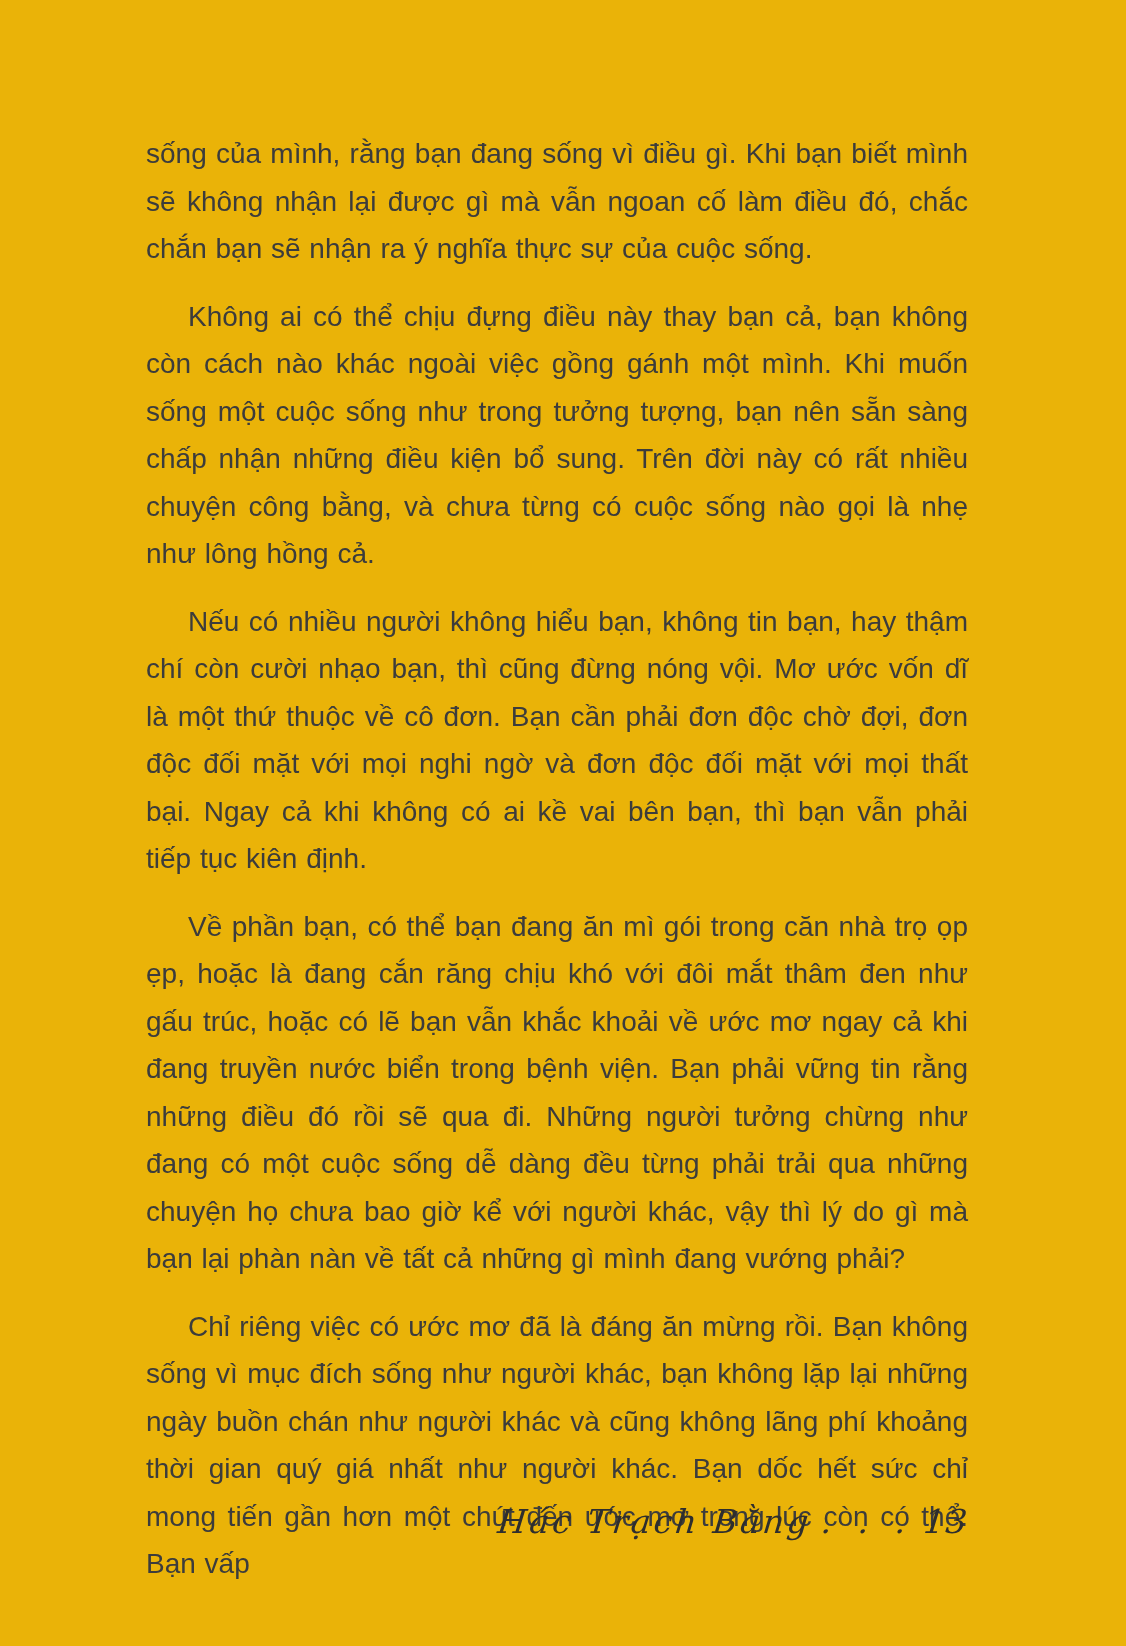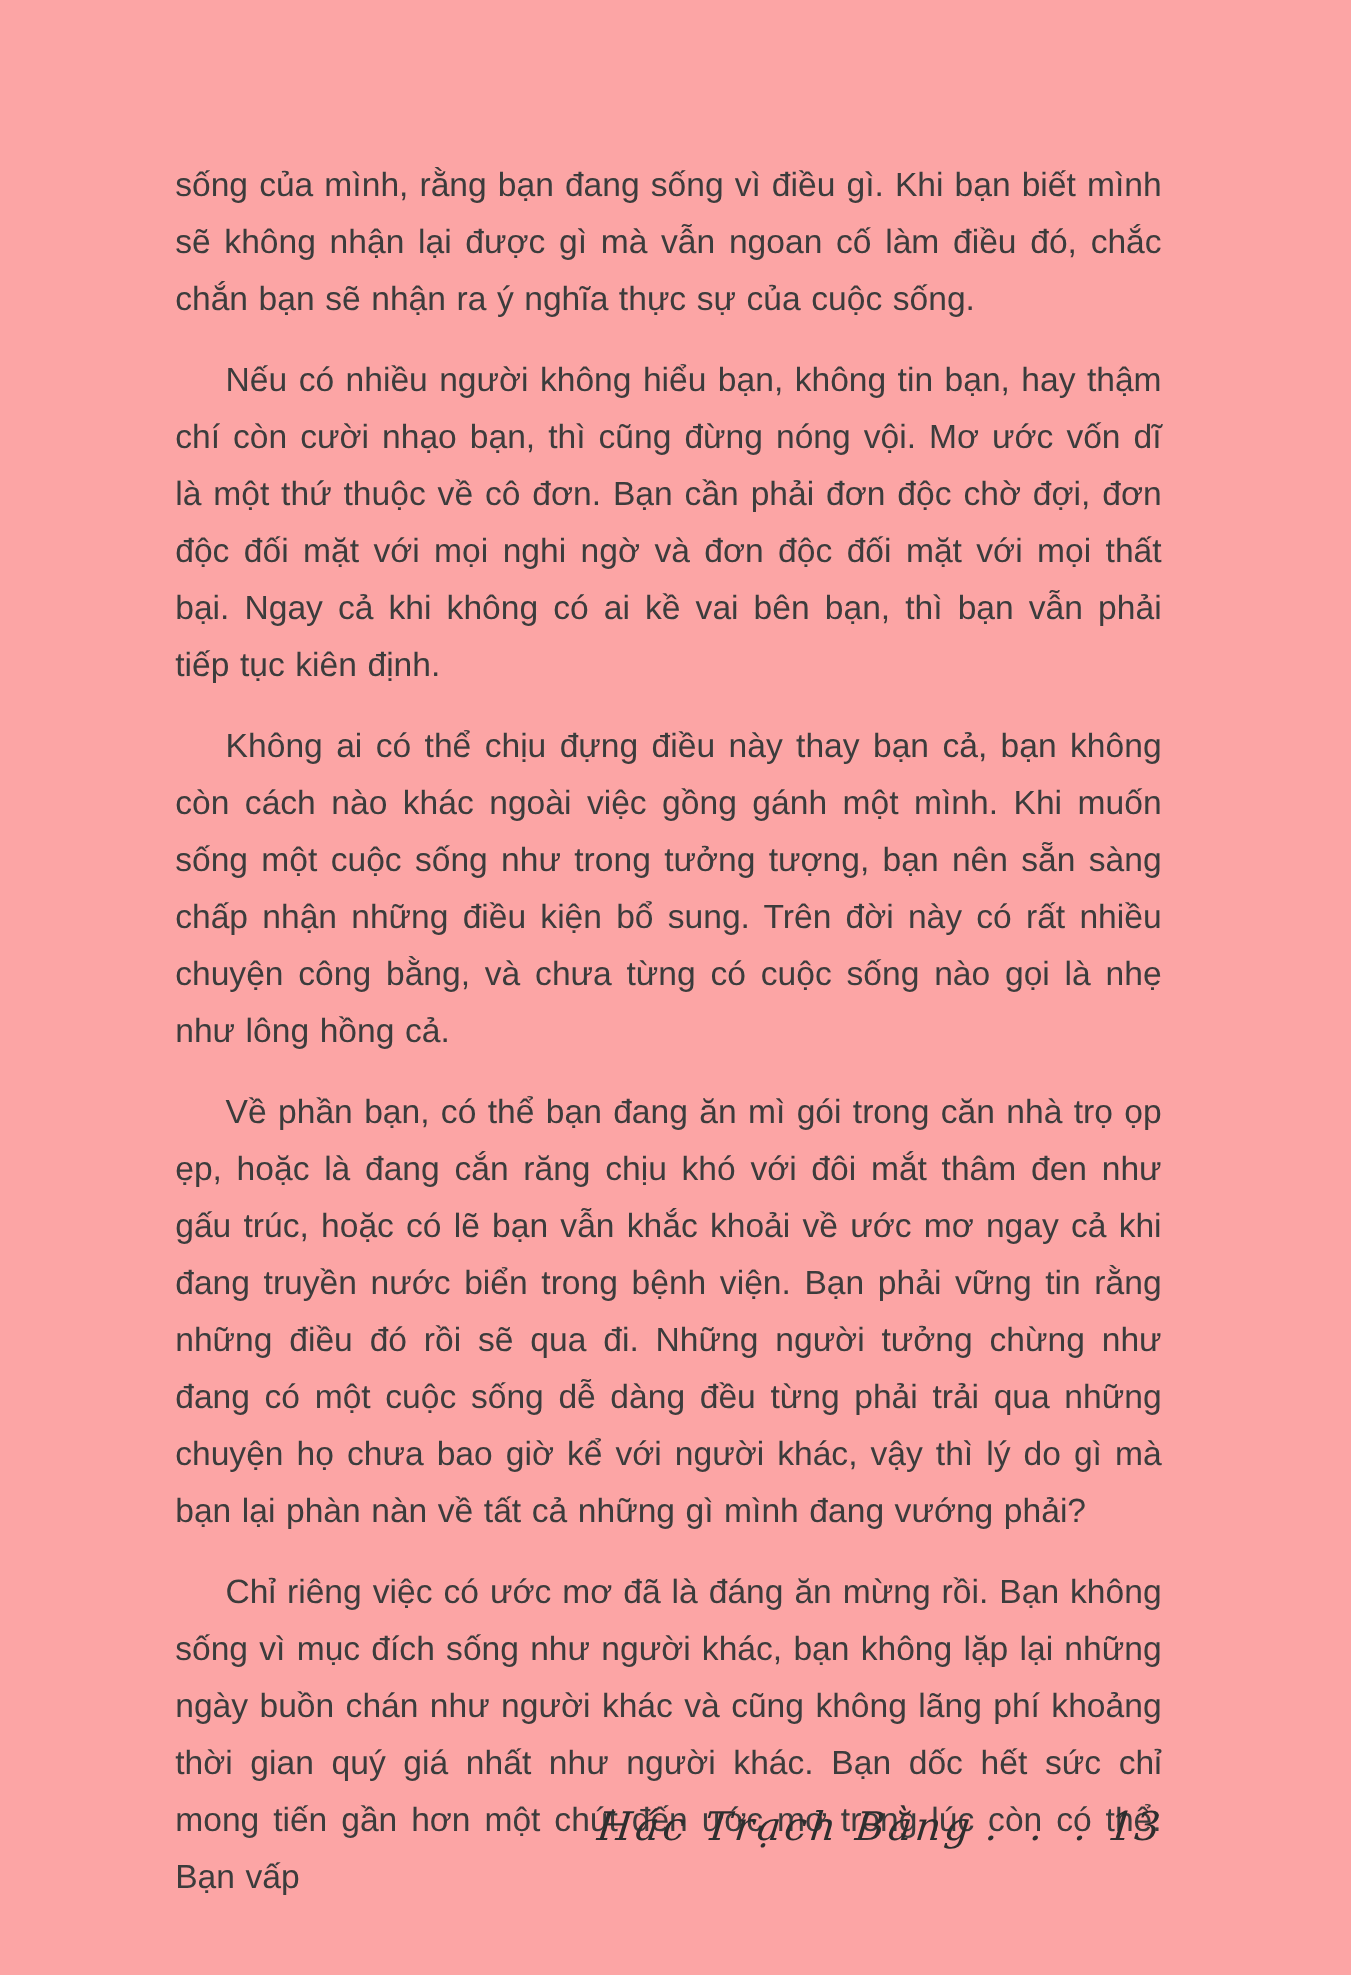--- a/index.html
+++ b/index.html
@@ -9,21 +9,21 @@
   }
   body {
     width: 1126px;
     height: 1646px;
     position: relative;
     overflow: hidden;
   }
   .page {
     position: absolute;
     inset: 0;
-    background: #fca5a5;
+    background: #eab308;
   }
   .text-block {
     position: absolute;
     left: 146px;
     top: 130px;
     width: 822px;
     font-family: "Liberation Sans", sans-serif;
     font-size: 28px;
     line-height: 47.5px;
     color: #3c3c3c;
@@ -59,22 +59,22 @@
     letter-spacing: 1px;
   }
 </style>
 </head>
 <body>
 
 <div class="page">
 
   <div class="text-block">
     <p class="para no-indent">sống của mình, rằng bạn đang sống vì điều gì. Khi bạn biết mình sẽ không nhận lại được gì mà vẫn ngoan cố làm điều đó, chắc chắn bạn sẽ nhận ra ý nghĩa thực sự của cuộc sống.</p>
+    <p class="para">Không ai có thể chịu đựng điều này thay bạn cả, bạn không còn cách nào khác ngoài việc gồng gánh một mình. Khi muốn sống một cuộc sống như trong tưởng tượng, bạn nên sẵn sàng chấp nhận những điều kiện bổ sung. Trên đời này có rất nhiều chuyện công bằng, và chưa từng có cuộc sống nào gọi là nhẹ như lông hồng cả.</p>
     <p class="para">Nếu có nhiều người không hiểu bạn, không tin bạn, hay thậm chí còn cười nhạo bạn, thì cũng đừng nóng vội. Mơ ước vốn dĩ là một thứ thuộc về cô đơn. Bạn cần phải đơn độc chờ đợi, đơn độc đối mặt với mọi nghi ngờ và đơn độc đối mặt với mọi thất bại. Ngay cả khi không có ai kề vai bên bạn, thì bạn vẫn phải tiếp tục kiên định.</p>
-    <p class="para">Không ai có thể chịu đựng điều này thay bạn cả, bạn không còn cách nào khác ngoài việc gồng gánh một mình. Khi muốn sống một cuộc sống như trong tưởng tượng, bạn nên sẵn sàng chấp nhận những điều kiện bổ sung. Trên đời này có rất nhiều chuyện công bằng, và chưa từng có cuộc sống nào gọi là nhẹ như lông hồng cả.</p>
     <p class="para">Về phần bạn, có thể bạn đang ăn mì gói trong căn nhà trọ ọp ẹp, hoặc là đang cắn răng chịu khó với đôi mắt thâm đen như gấu trúc, hoặc có lẽ bạn vẫn khắc khoải về ước mơ ngay cả khi đang truyền nước biển trong bệnh viện. Bạn phải vững tin rằng những điều đó rồi sẽ qua đi. Những người tưởng chừng như đang có một cuộc sống dễ dàng đều từng phải trải qua những chuyện họ chưa bao giờ kể với người khác, vậy thì lý do gì mà bạn lại phàn nàn về tất cả những gì mình đang vướng phải?</p>
     <p class="para">Chỉ riêng việc có ước mơ đã là đáng ăn mừng rồi. Bạn không sống vì mục đích sống như người khác, bạn không lặp lại những ngày buồn chán như người khác và cũng không lãng phí khoảng thời gian quý giá nhất như người khác. Bạn dốc hết sức chỉ mong tiến gần hơn một chút đến ước mơ trong lúc còn có thể. Bạn vấp</p>
   </div>
 
   <div class="footer">
     <span class="author">Hác Trạch Bằng</span><span class="sep">. . .</span><span class="pg">13</span>
   </div>
 
 </div>
 

